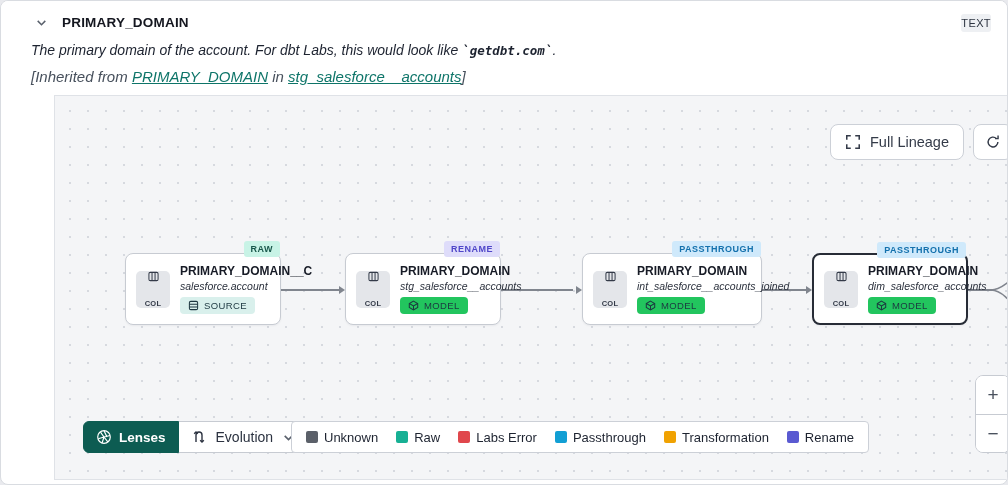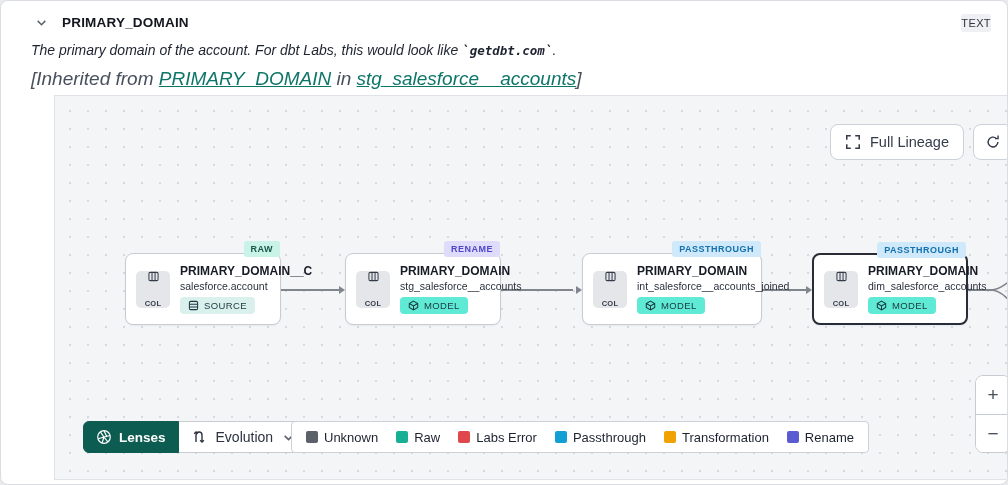--- a/index.html
+++ b/index.html
@@ -13,21 +13,21 @@
   .header { position:absolute; left:0; top:0; width:100%; height:93px; background:#fff; }
   .title-row { position:absolute; left:34px; top:14px; display:flex; align-items:center; gap:14px; }
   .chev { width:13px; height:13px; color:#5a616c; display:inline-flex; }
   .page-title { font-size:13.5px; font-weight:700; color:#14161f; letter-spacing:.2px; }
   .type-badge {
     position:absolute; right:16px; top:13px; background:#eef0f3; color:#2e3542;
     font-size:11px; font-weight:400; letter-spacing:.4px; padding:3px 0; border-radius:3px;
   }
   .desc { position:absolute; left:30px; top:41px; font-size:14px; font-style:italic; color:#1d2330; }
   .desc .code { font-family:"DejaVu Sans Mono", monospace; font-weight:700; font-size:12.5px; }
-  .inherited { position:absolute; left:30px; top:67px; font-size:19px; font-style:italic; color:#47505c; }
+  .inherited { position:absolute; left:30px; top:67px; font-size:15px; font-style:italic; color:#47505c; }
   .inherited a { color:#0e7569; text-decoration:underline; cursor:pointer; }
 
   
   .canvas {
     position:absolute; left:10px; top:94px; width:996px; height:385px;
     background-color:#f4f5f7; border:1px solid #dfe2e7;
     background-image: radial-gradient(#d6d9df 1px, transparent 1.2px);
     background-size:18px 18px; background-position:6px 6px;margin-left:43px;
   }
 
@@ -65,27 +65,27 @@
   .badge-rename { background:#dedcfa; color:#4f46c9; }
   .badge-passthrough { background:#cfe9fb; color:#1471ad; }
   .col-chip {
     flex:0 0 auto; width:34px; height:37px; background:#e4e6ea; border-radius:5px;
     display:flex; flex-direction:column; align-items:center; justify-content:center; gap:17px;
     color:#343b49;
   }
   .col-chip .lbl { font-size:7.5px; font-weight:700; letter-spacing:.3px; }
   .node-body { display:flex; flex-direction:column; }
   .node-title { font-size:12px; font-weight:700; color:#171b26; }
-  .node-sub { font-size:10.5px; color:#2b313d; margin-top:2px; }
+  .node-sub { font-size:10.5px; color:#2b313d; margin-top:2px;font-style:italic; }
   .pill {
     margin-top:5px; align-self:flex-start; display:inline-flex; align-items:center; gap:5px;
     font-size:9.5px; font-weight:400; letter-spacing:.4px; padding:3px 8px; border-radius:4px; color:#1c3740;
   }
   .pill-source { background:#d9f0ec; }
-  .pill-model { background:#5eead4; }
+  .pill-model { background:#22c55e; }
   .icon11 { width:11px; height:11px; display:inline-flex; }
 
   
   .lens-group { position:absolute; left:28px; bottom:26px; display:flex; height:32px; }
   .lens-btn {
     display:flex; align-items:center; gap:7px; background:#0d5c52; color:#fff;
     font-size:13.5px; font-weight:700; padding:0 12px; border-radius:6px 0 0 6px;
     border:1px solid #0d5c52; cursor:pointer;
   }
   .lens-select {

